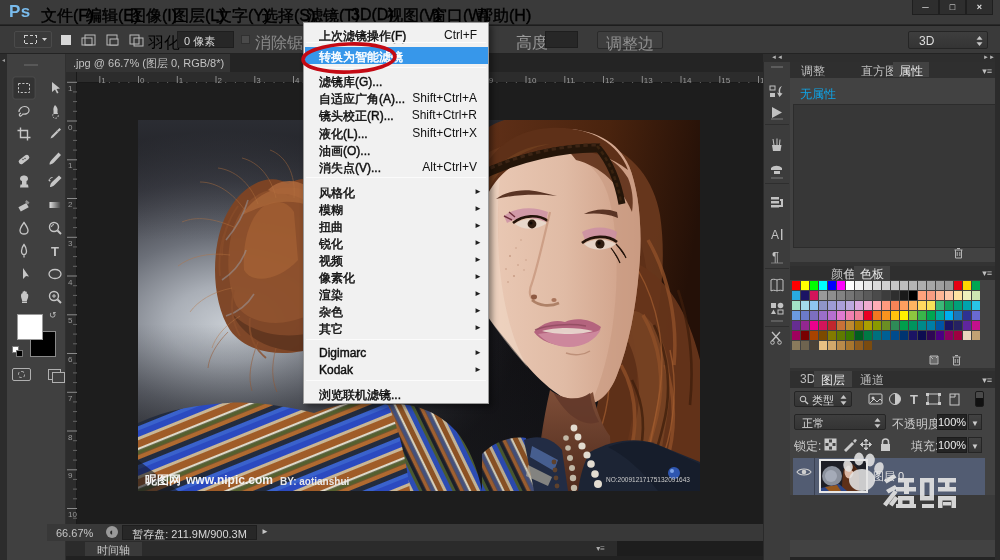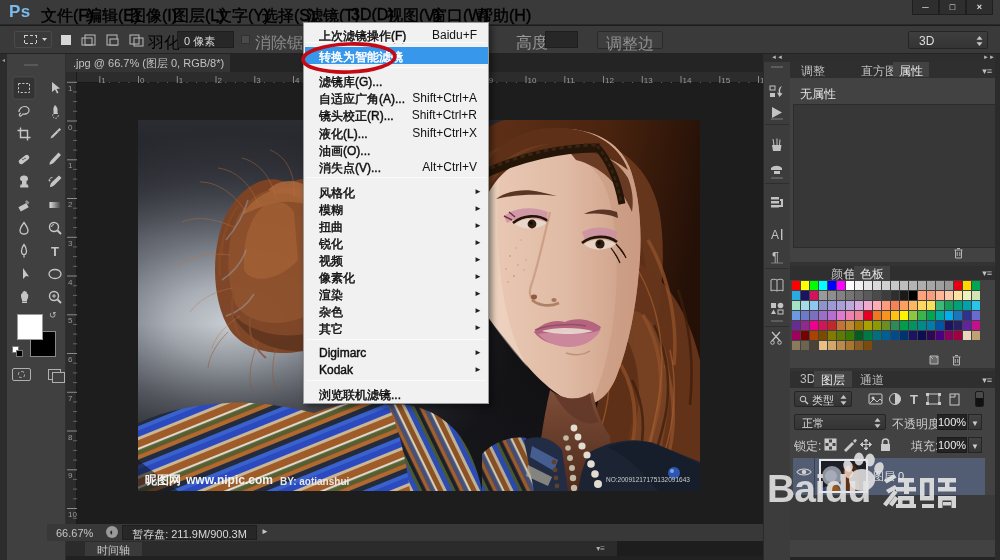--- a/index.html
+++ b/index.html
@@ -675,21 +675,21 @@
 <div class="abs" style="left:995px;top:54px;width:5px;height:506px;background:#2b2b2b;z-index:50;"></div>
 
 <div class="abs ptabs" style="top:62px;height:16px;left:790px;">
   <span class="ptab" style="left:6px;padding:1px 5px;">调整</span>
   <span class="ptab" style="left:36px;padding:1px 5px;margin-top:16px;">样式</span>
   <span class="ptab" style="left:66px;padding:1px 5px;">直方图</span>
   <span class="ptab ptabact" style="left:103px;padding:1px 6px;height:15px;">属性</span>
   <span class="pmenuic" style="top:4px;">▾≡</span>
 </div>
 <div class="abs pbody" style="top:78px;height:184px;left:790px;">
-  <div style="position:absolute;left:10px;top:8px;color:#e5e5e5;font-size:12px;">无属性</div>
+  <div style="position:absolute;left:10px;top:8px;color:#0ea5e9;font-size:12px;">无属性</div>
   <div class="pwell" style="left:3px;top:26px;width:204px;height:144px;"></div>
   <svg style="position:absolute;right:36px;bottom:3px;" width="11" height="12">
         <g stroke="#b5b5b5" fill="none">
           <path d="M1.5 3 h8 M2.5 3 v8 h6 v-8 M4 1.5 h3 M4.2 5 v4 M6.8 5 v4"></path>
         </g>
       </svg>
 </div>
 <div class="abs ptabs" style="top:266px;height:14px;left:790px;">
   <span class="ptab" style="left:6px;padding:0 5px;margin-left:43px;">信息</span>
   <span class="ptab" style="left:36px;padding:0 5px;">颜色</span>
@@ -919,21 +919,21 @@
         </svg></div>
   <div style="position:absolute;left:83px;top:81px;color:#e8e8e8;font-size:11px;">图层 0</div>
   <div style="position:absolute;left:0;top:107px;width:210px;height:45px;background:#3a3a3a;"></div>
 
   <div style="position:absolute;left:0;top:169px;width:210px;height:3px;background:#242424;"></div>
 </div>
 
 <div class="abs" id="fmenu">
   <div id="hilite"></div>
   <div class="mitem" style="top:5px;">上次滤镜操作(F)</div>
-      <div class="msc" style="top:5px;">Baidu+F</div>
+      <div class="msc" style="top:5px;">Ctrl+F</div>
   <div class="msep" style="top:19px;"></div>
   <div class="mitem" style="top:26px;color:#fff;">转换为智能滤镜</div>
   <div class="msep" style="top:44px;"></div>
   <div class="mitem" style="top:51px;">滤镜库(G)...</div>
   <div class="mitem" style="top:68px;">自适应广角(A)...</div>
       <div class="msc" style="top:68px;">Shift+Ctrl+A</div>
   <div class="mitem" style="top:85px;">镜头校正(R)...</div>
       <div class="msc" style="top:85px;">Shift+Ctrl+R</div>
   <div class="mitem" style="top:103px;">液化(L)...</div>
       <div class="msc" style="top:103px;">Shift+Ctrl+X</div>
@@ -964,21 +964,20 @@
       <div class="marr" style="top:325px;">►</div>
   <div class="mitem" style="top:340px;">Kodak</div>
       <div class="marr" style="top:342px;">►</div>
   <div class="msep" style="top:357px;"></div>
   <div class="mitem" style="top:364px;">浏览联机滤镜...</div>
 </div>
 <svg class="abs" style="left:295px;top:35px;" width="120" height="50" viewBox="0 0 120 50">
   <ellipse cx="54" cy="23" rx="46" ry="14" fill="none" stroke="#c40a14" stroke-width="3.6" transform="rotate(-2 54 23)"></ellipse>
 </svg>
 
-<div class="abs" id="wm1">Baidu</div>
 <svg class="abs" style="left:840px;top:452px;" width="160" height="62" viewBox="0 0 160 62">
 <g fill="rgba(228,228,228,0.88)">
  <ellipse cx="22" cy="28" rx="13" ry="11"></ellipse>
  <ellipse cx="8" cy="14" rx="4.6" ry="6" transform="rotate(-20 8 14)"></ellipse>
  <ellipse cx="19" cy="7" rx="4.8" ry="6.4"></ellipse>
  <ellipse cx="30" cy="8" rx="4.8" ry="6.4"></ellipse>
  <ellipse cx="39" cy="16" rx="4.6" ry="6" transform="rotate(20 39 16)"></ellipse>
 </g>
 <g fill="rgba(230,230,230,0.9)">
  <path d="M44 28 l10 -6 2.5 3.5 -10 6 z M46 38 l9 -5 2.5 3.5 -9 5 z M43 52 l11 -14 3.5 2.5 -11 14 z M49 52 l6 -8 3.5 2.5 -6 8 z"></path>

